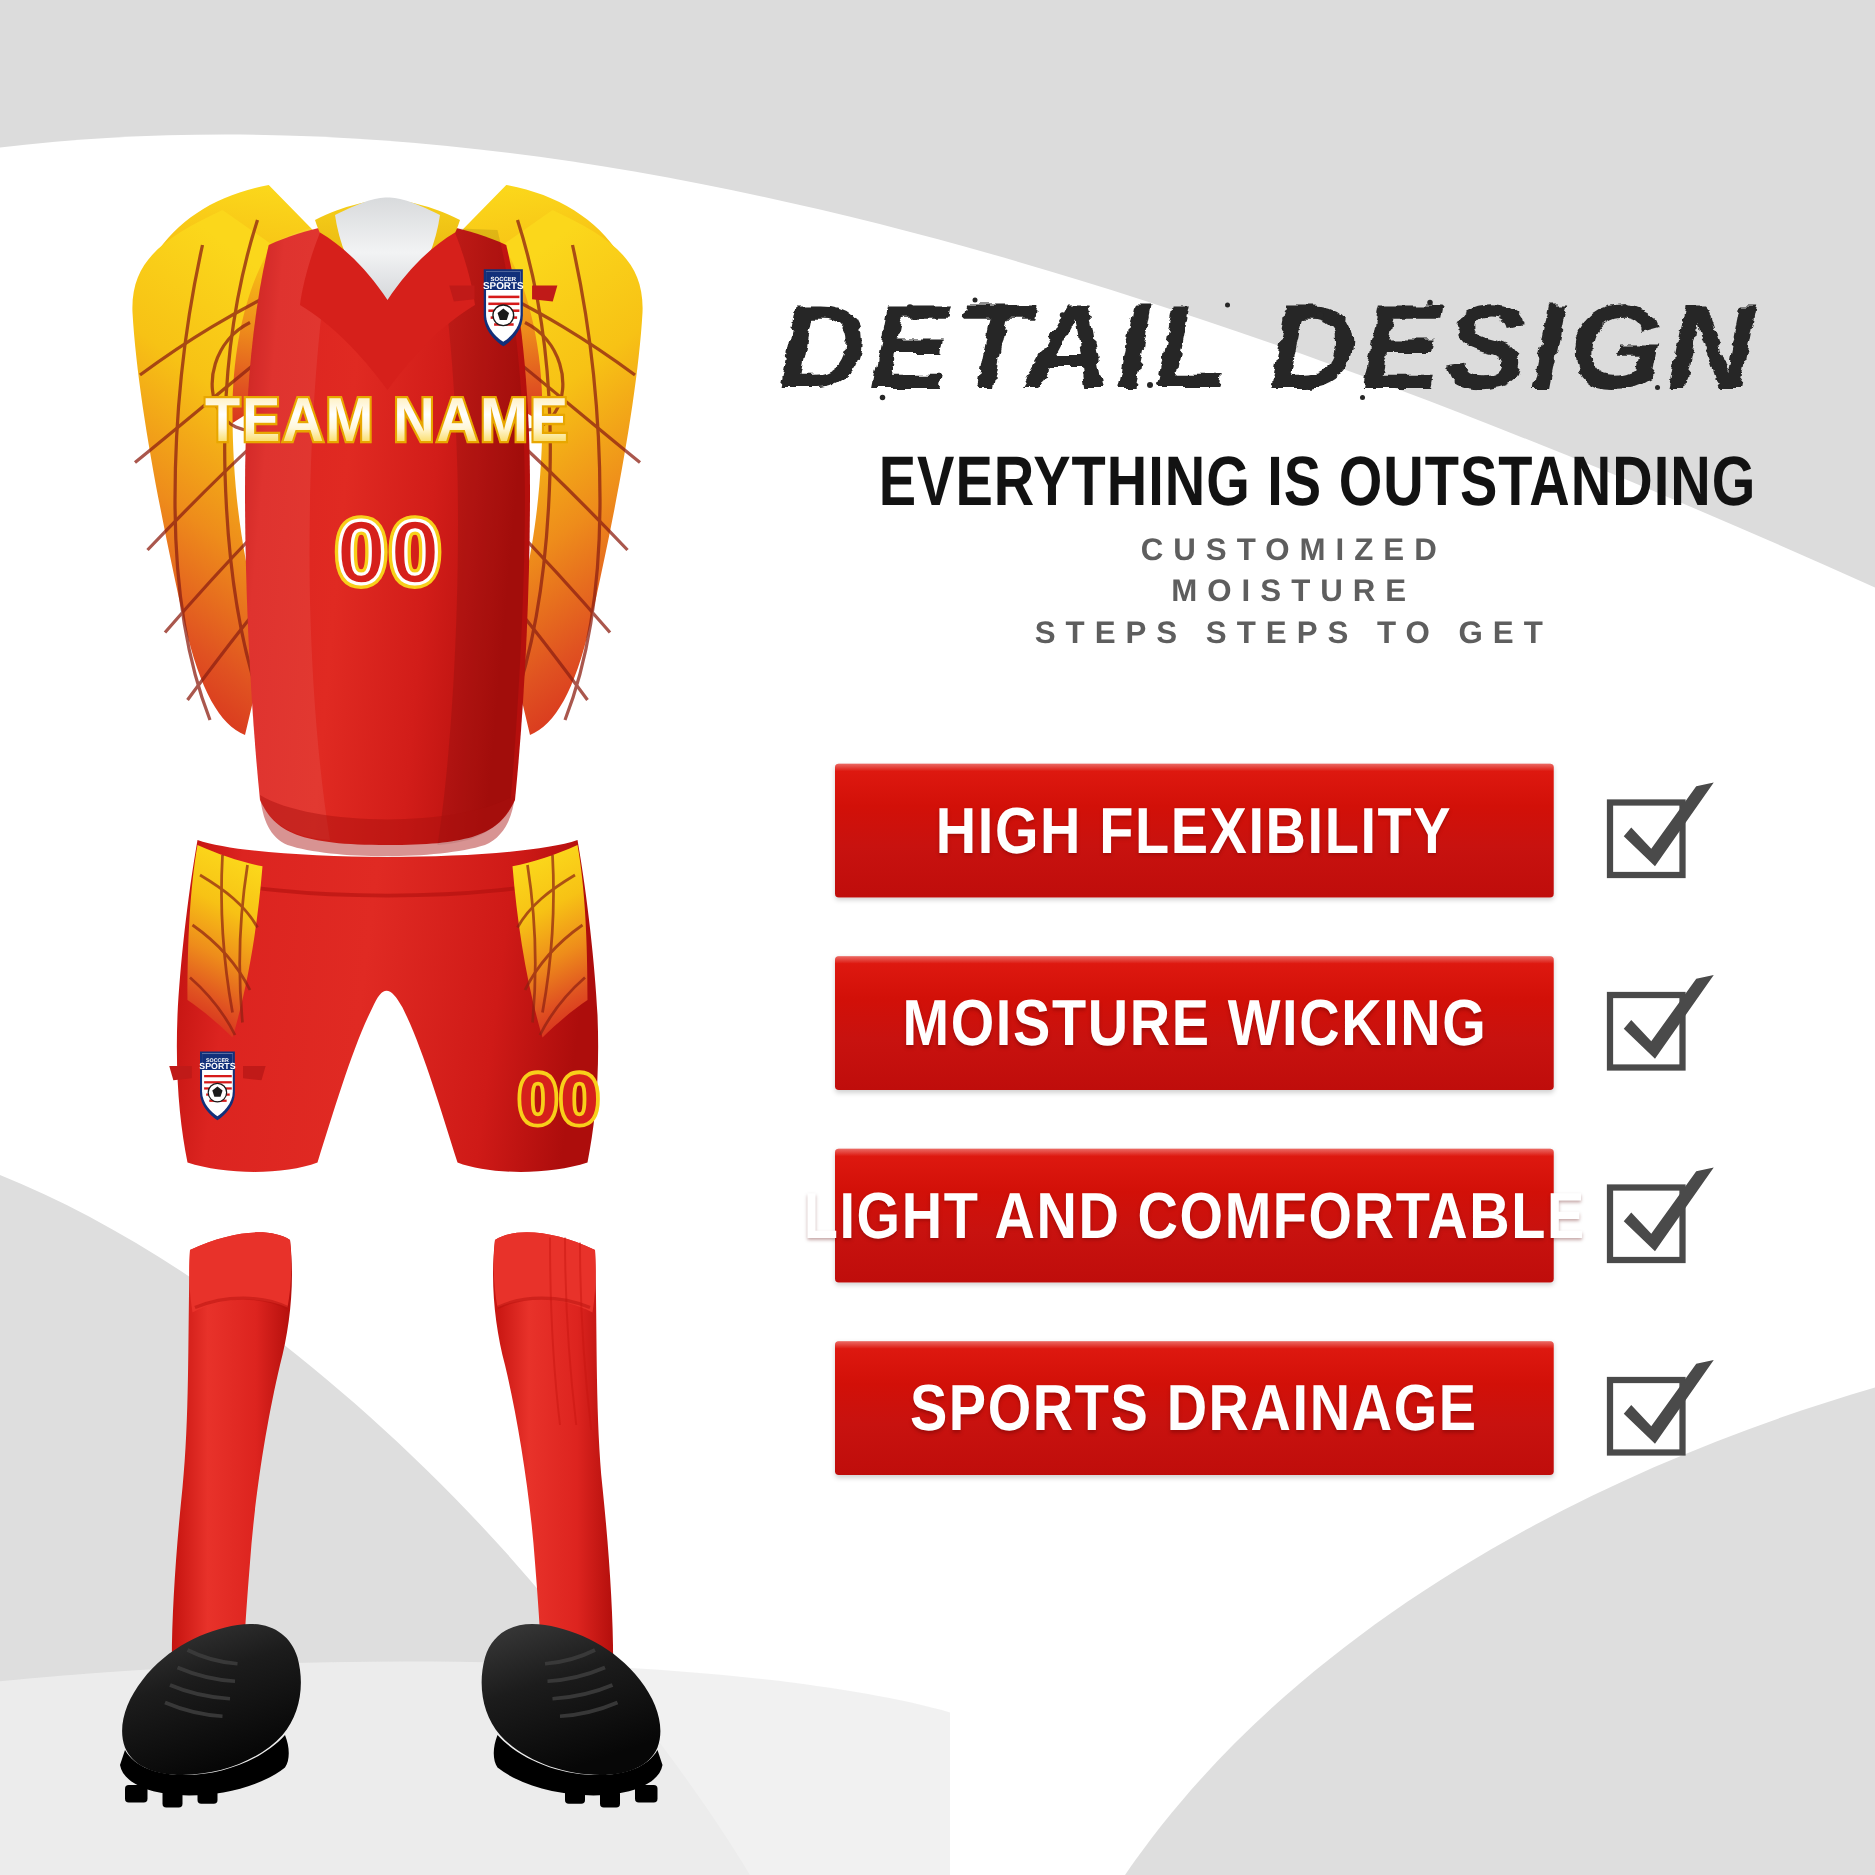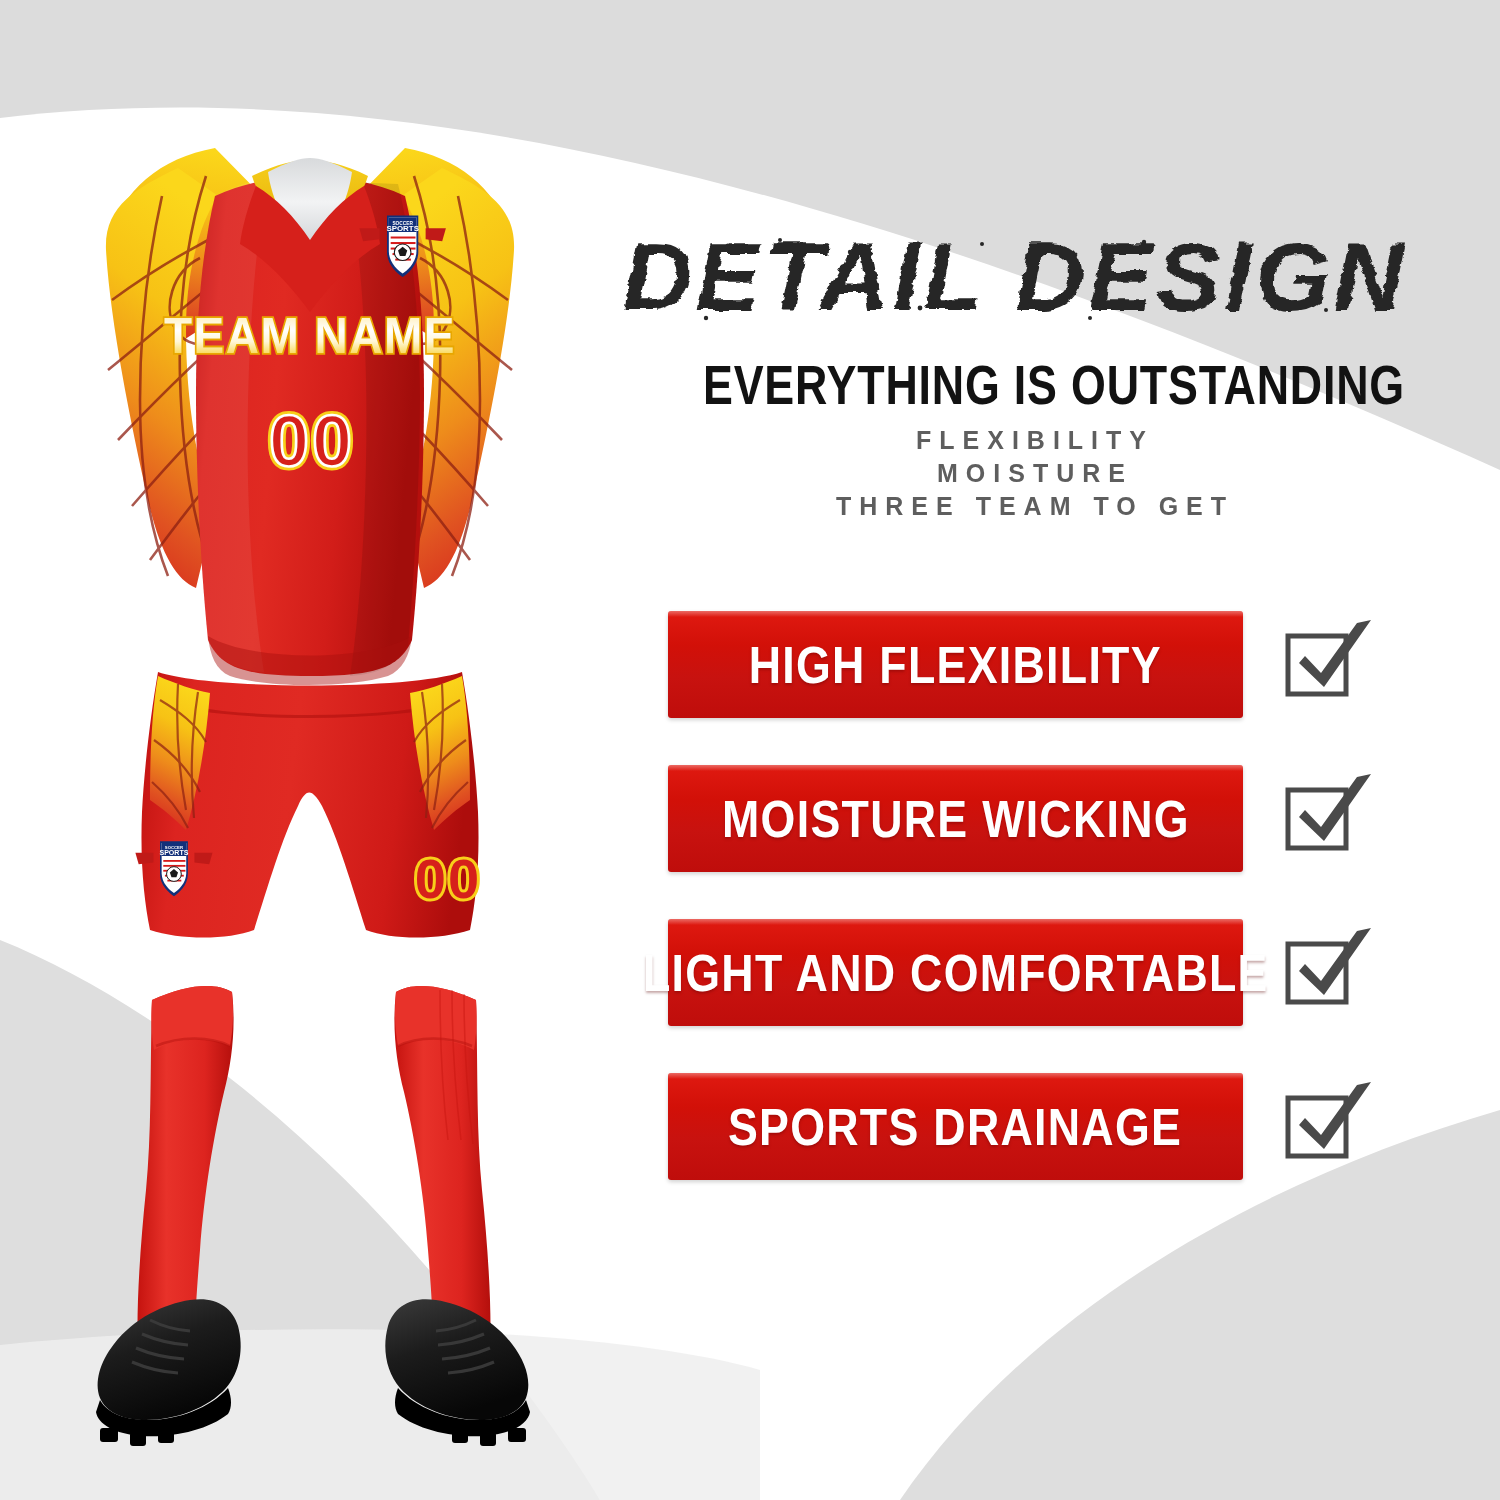--- a/index.html
+++ b/index.html
@@ -40,21 +40,21 @@
     position:absolute; left:0; top:424px; width:830px; text-align:center;
     color:#5e5e5e; font-weight:bold; font-size:25px; line-height:33px;
     letter-spacing:8px;
   }
   #tagline div { white-space:nowrap; }
 
   
   #features { position:absolute; left:48px; top:611px; width:790px; }
   .feature-row {
     position:relative; height:107px; margin-bottom:47px;
-    display:flex; 
+    display:flex; align-items:center;
   }
   .feature-bar {
     width:575px; height:100%;
     background:linear-gradient(180deg,#e01a11 0%, #d21008 32%, #c8120f 62%, #bf0d0b 100%);
     border-radius:3px;
     box-shadow:0 2px 4px rgba(0,0,0,0.18);
     display:flex; align-items:center; justify-content:center;
     position:relative;
   }
   .feature-bar::before{
@@ -391,23 +391,23 @@
           <circle cx="706" cy="88" r="2"></circle>
         <circle cx="86" cy="96" r="2.2"></circle>
           <circle cx="470" cy="96" r="2"></circle>
       </g>
     </svg>
   </div>
 
   <div id="subhead">EVERYTHING IS OUTSTANDING</div>
 
   <div id="tagline">
-    <div>FLEXIBILITY</div>
+    <div>CUSTOMIZED</div>
     <div>MOISTURE</div>
-    <div>THREE TEAM TO GET</div>
+    <div>STEPS STEPS TO GET</div>
   </div>
 
   <div id="features">
 
     <div class="feature-row">
       <div class="feature-bar">
         <span class="feature-label">HIGH FLEXIBILITY</span>
       </div>
       <div class="check-wrap">
         <svg width="96" height="96" viewBox="0 0 96 96">

